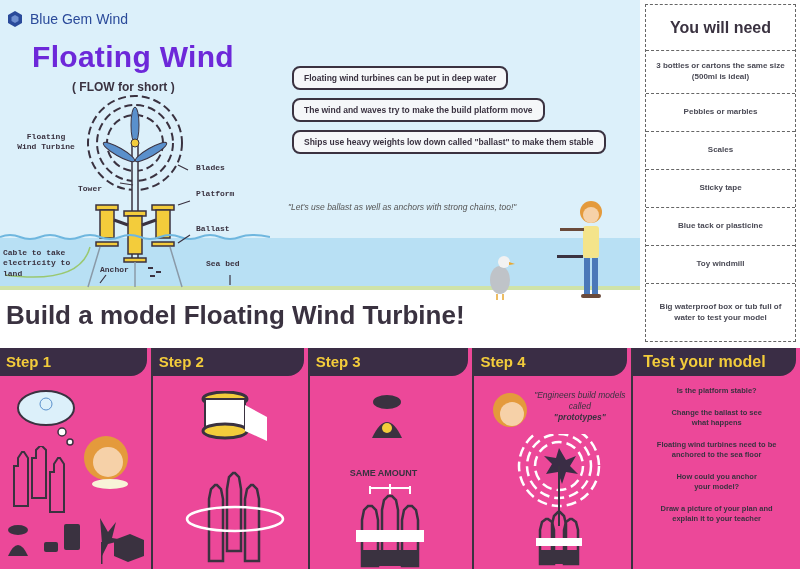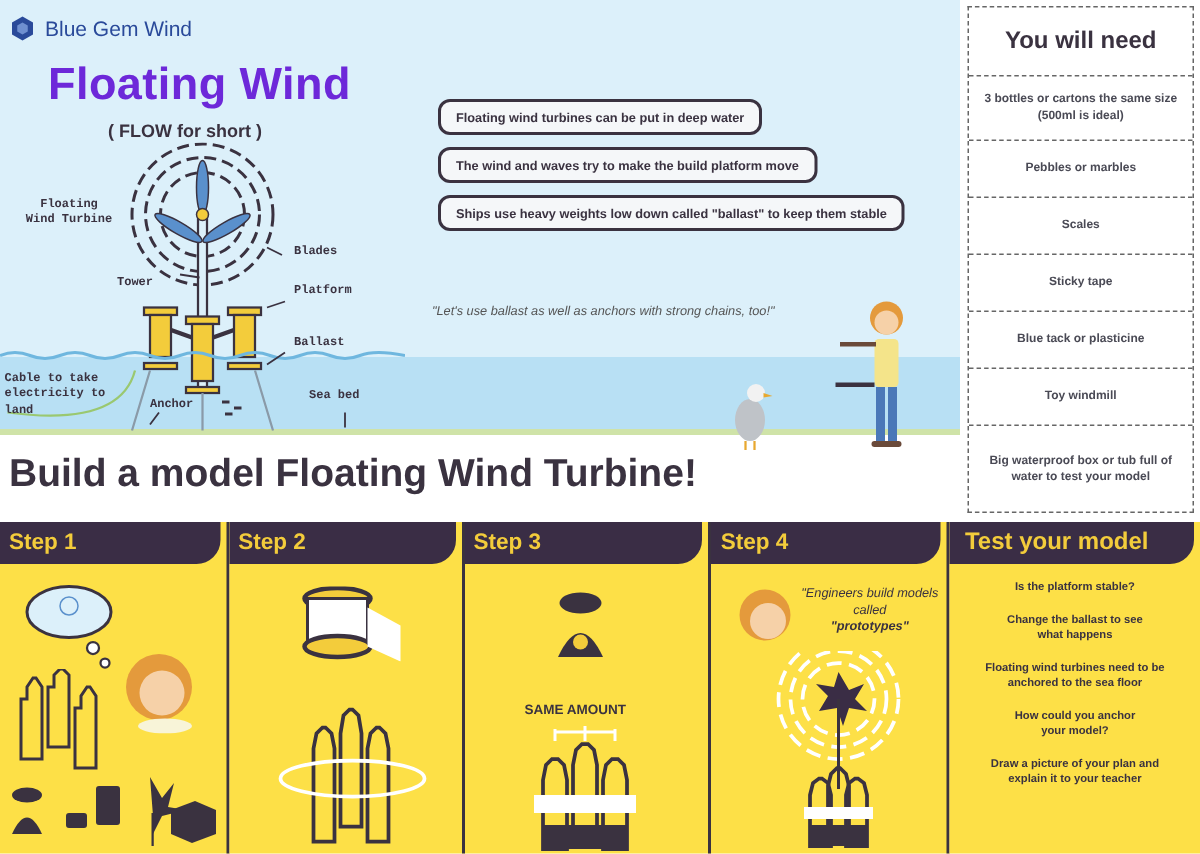--- a/index.html
+++ b/index.html
@@ -17,21 +17,21 @@
   .facts { position: absolute; left: 292px; top: 66px; }
   .fact { display: inline-block; border: 2px solid #3a3240; border-radius: 8px; background: #f5f7f9; padding: 5px 10px; font-size: 8.5px; font-weight: bold; color: #3a3240; margin-bottom: 8px; white-space: nowrap; font-family: "Liberation Sans", sans-serif; }
   .factrow { display: block; }
   .quote { position: absolute; left: 288px; top: 202px; font-size: 8.5px; font-style: italic; color: #555; font-family: "Liberation Sans", sans-serif; }
   .need-box { position: absolute; left: 645px; top: 4px; width: 151px; border: 1.5px dashed #666; }
   .need-head { text-align: center; font-size: 16px; font-weight: bold; height: 46px; line-height: 46px; border-bottom: 1.5px dashed #666; font-family: "Liberation Sans", sans-serif; color: #3a3240; }
   .need-item { text-align: center; font-size: 8px; font-weight: bold; color: #4a4a55; display: flex; align-items: center; justify-content: center; border-bottom: 1.5px dashed #666; padding: 0 8px; line-height: 1.35; font-family: "Liberation Sans", sans-serif; }
   .need-item:last-child { border-bottom: none; }
   .build { position: absolute; left: 6px; top: 300px; font-size: 26px; font-weight: bold; color: #3a3240; font-family: "Liberation Sans", sans-serif; }
   .steps { position: absolute; left: 0; top: 348px; width: 800px; height: 221px; display: flex; }
-  .step { position: relative; height: 221px; background: #fde047; border-right: 2px solid #3a3240; }
+  .step { position: relative; height: 221px; background: #ec4899; border-right: 2px solid #3a3240; }
   .step:last-child { border-right: none; }
   .step-head { height: 28px; background: #3a2d45; color: #f3cc3b; font-weight: bold; font-size: 15px; line-height: 28px; padding-left: 6px; border-bottom-right-radius: 16px; margin-right: 4px; font-family: "Liberation Sans", sans-serif; }
   .step-body { position: relative; height: 193px; }
   .test-body { padding-top: 10px; text-align: center; }
   .test-line { font-size: 7.5px; font-weight: bold; color: #3a3240; margin-bottom: 11px; line-height: 1.4; font-family: "Liberation Sans", sans-serif; }
   .same { position: absolute; left: 40px; top: 92px; font-size: 9px; font-weight: bold; color: #3a3240; font-family: "Liberation Sans", sans-serif; }
   .eng { position: absolute; left: 54px; top: 40px; font-size: 8.5px; font-style: italic; color: #3a3240; text-align: center; line-height: 1.3; font-family: "Liberation Sans", sans-serif; }
   .eng b { font-style: italic; }
   svg { position: absolute; }
 </style>
@@ -94,21 +94,21 @@
   <div class="lbl" style="left:78px;top:184px">Tower</div>
   <div class="lbl" style="left:196px;top:189px">Platform</div>
   <div class="lbl" style="left:196px;top:224px">Ballast</div>
   <div class="lbl" style="left:3px;top:248px;width:80px">Cable to take electricity to land</div>
   <div class="lbl" style="left:100px;top:265px">Anchor</div>
   <div class="lbl" style="left:206px;top:259px">Sea bed</div>
 
   <div class="facts">
     <div class="factrow"><span class="fact">Floating wind turbines can be put in deep water</span></div>
     <div class="factrow"><span class="fact">The wind and waves try to make the build platform move</span></div>
-    <div class="factrow"><span class="fact">Ships use heavy weights low down called "ballast" to keep them stable</span></div>
+    <div class="factrow"><span class="fact">Ships use heavy weights low down called "ballast" to make them stable</span></div>
   </div>
   <div class="quote">"Let's use ballast as well as anchors with strong chains, too!"</div>
 
   <svg style="left:482px;top:252px" width="36" height="50" viewBox="0 0 36 50">
     <ellipse cx="18" cy="28" rx="10" ry="14" fill="#bfc3c8"></ellipse>
     <circle cx="22" cy="10" r="6" fill="#f2f2f2"></circle>
     <path d="M27 10 L33 12 L27 13 Z" fill="#e8a830"></path>
     <path d="M15 42 L15 48 M21 42 L21 48" stroke="#e8a830" stroke-width="1.5"></path>
   </svg>
   <svg style="left:555px;top:198px" width="60" height="105" viewBox="0 0 60 105">

